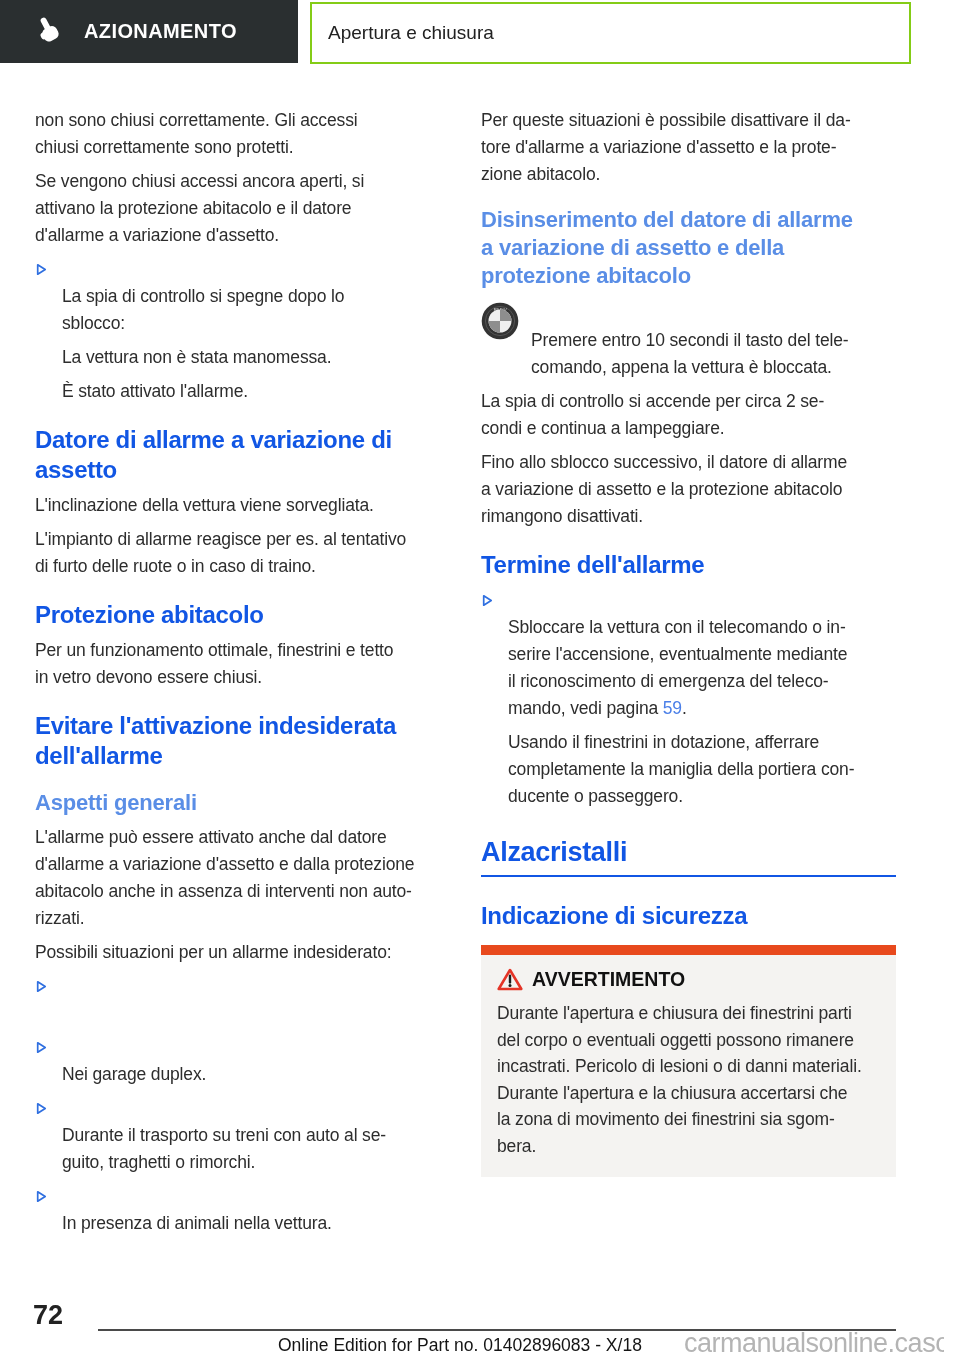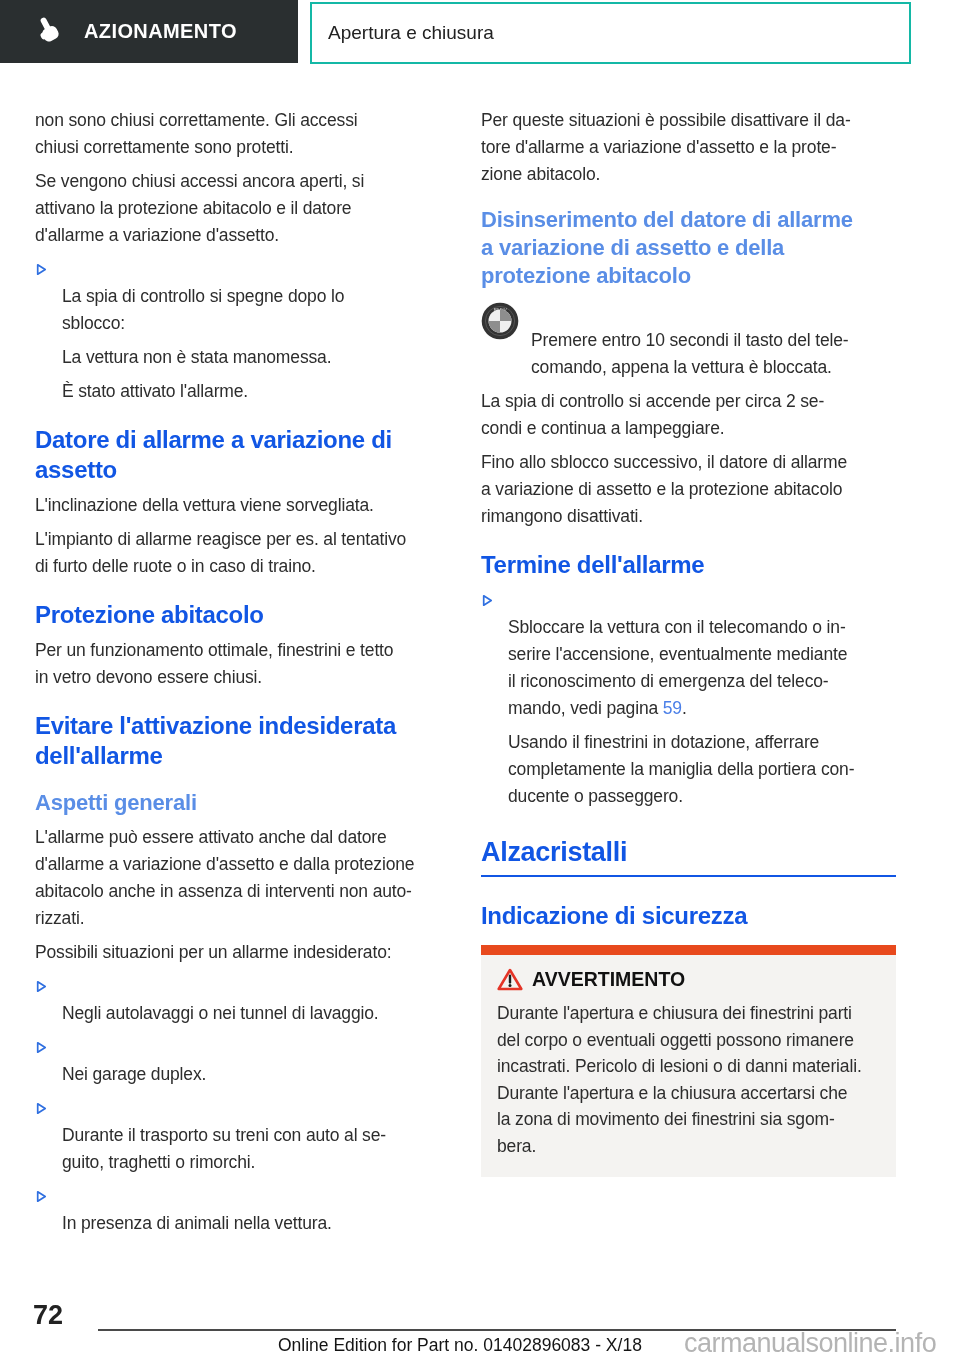--- a/index.html
+++ b/index.html
@@ -4,21 +4,21 @@
 <style>
   html,body{margin:0;padding:0;background:#ffffff;}
   .page{position:relative;width:944px;height:1362px;background:#fff;overflow:hidden;
         font-family:"Liberation Sans","DejaVu Sans",sans-serif;color:#2d2d2d;}
 
   
   .chapter-tab{position:absolute;left:0;top:0;width:298px;height:63px;background:#2a2f30;
                display:flex;align-items:center;}
   .chapter-tab .hand{margin-left:34px;display:flex;}
   .chapter-tab .lbl{color:#fff;font-weight:bold;font-size:20px;letter-spacing:.4px;margin-left:20px;}
-  .section-box{position:absolute;left:310px;top:2px;width:581px;height:58px;border:2px solid #14b8a6;
+  .section-box{position:absolute;left:310px;top:2px;width:581px;height:58px;border:2px solid #84cc16;
                background:#fff;display:flex;align-items:center;padding-left:16px;font-size:19px;color:#222;}
 
   
   .col{position:absolute;top:100px;}
   .col-left{left:35px;width:432px;}
   .col-right{left:481px;width:415px;}
 
   .p{font-size:17.5px;line-height:27px;margin:7px 0;white-space:pre-line;letter-spacing:-.15px;}
   .h1{color:#1156e4;font-size:27px;line-height:32px;font-weight:bold;margin:26px 0 0;letter-spacing:-.3px;}
   .rule-blue{border:0;border-top:2px solid #1156e4;margin:7px 0 0;}
@@ -100,21 +100,21 @@
     <h3 class="h3">Aspetti generali</h3>
     <p class="p">L'allarme può essere attivato anche dal datore
 d'allarme a variazione d'assetto e dalla protezione
 abitacolo anche in assenza di interventi non auto-
 rizzati.</p>
     <p class="p">Possibili situazioni per un allarme indesiderato:</p>
 
     <div class="p bullet">
       <span class="tri"><svg width="11" height="13" viewBox="0 0 11 13">
             <path d="M1.7 1.8 L9.2 6.5 L1.7 11.2 Z" fill="none" stroke="#2f6fe0" stroke-width="1.7" stroke-linejoin="round"></path>
-          </svg></span><span>Negli autolavaggi o nei tunnel di lavaggio.</span>
+          </svg></span>
     </div>
     <div class="p bullet">
       <span class="tri"><svg width="11" height="13" viewBox="0 0 11 13">
             <path d="M1.7 1.8 L9.2 6.5 L1.7 11.2 Z" fill="none" stroke="#2f6fe0" stroke-width="1.7" stroke-linejoin="round"></path>
           </svg></span><span>Nei garage duplex.</span>
     </div>
     <div class="p bullet">
       <span class="tri"><svg width="11" height="13" viewBox="0 0 11 13">
             <path d="M1.7 1.8 L9.2 6.5 L1.7 11.2 Z" fill="none" stroke="#2f6fe0" stroke-width="1.7" stroke-linejoin="round"></path>
           </svg></span><span>Durante il trasporto su treni con auto al se-
@@ -195,15 +195,15 @@
 Durante l'apertura e la chiusura accertarsi che
 la zona di movimento dei finestrini sia sgom-
 bera.</div>
       </div>
     </div>
   </div>
 
   <div class="pagenum">72</div>
   <div class="footer-line"></div>
   <div class="edition">Online Edition for Part no. 01402896083 - X/18</div>
-  <div class="watermark">carmanualsonline.info</div>
+  <div class="watermark">carmanualsonline.caso</div>
 
 </div>
 
 </body></html>

